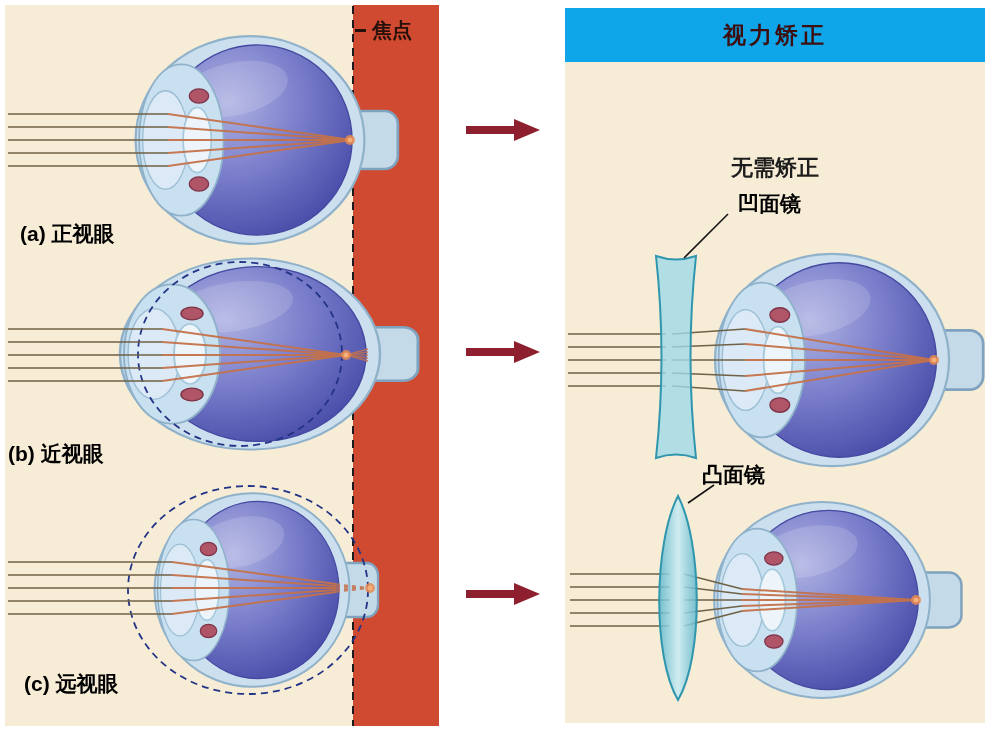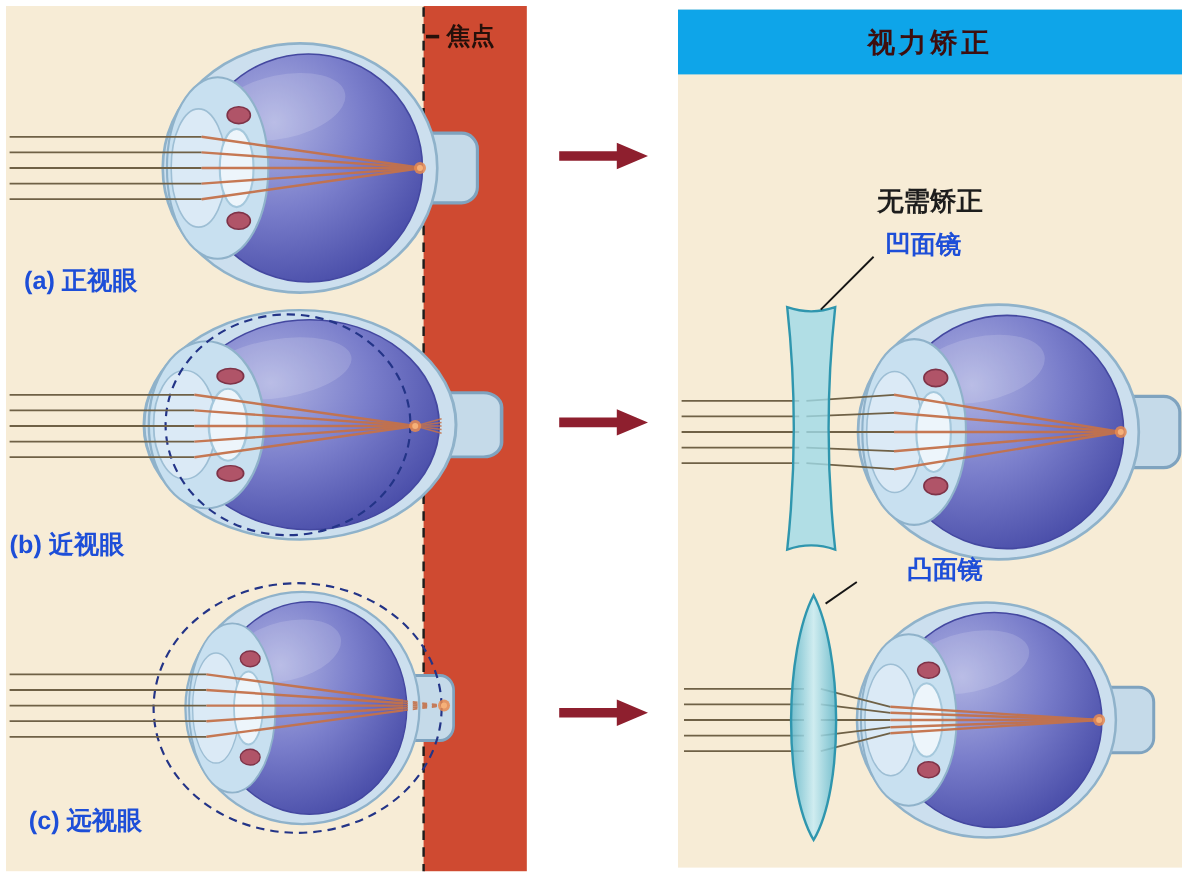--- a/index.html
+++ b/index.html
@@ -7,29 +7,29 @@
   body { font-family:"Liberation Sans","DejaVu Sans",sans-serif; }
   .canvas { position:relative; width:1000px; height:734px; background:#ffffff; overflow:hidden; }
   .panel { position:absolute; background:#f7ecd6; z-index:0; }
   #left-panel  { left:5px;   top:5px; width:434px; height:721px; }
   #right-panel { left:565px; top:8px; width:420px; height:715px; }
   #focal-strip { position:absolute; left:353px; top:5px; width:86px; height:721px; background:#cf4a31; z-index:1; }
   #header-bar  { position:absolute; left:565px; top:8px; width:420px; height:54px; background:#0ea5e9;
                  display:flex; align-items:center; justify-content:center; z-index:1;
                  color:#3d0e0e; font-size:23px; font-weight:bold; letter-spacing:3px; }
   svg.diagram  { position:absolute; left:0; top:0; z-index:2; }
-  .lbl { position:absolute; z-index:3; color:#1d4ed8; font-weight:bold; font-size:21px; white-space:nowrap; }
+  .lbl { position:absolute; z-index:3; color:#000000; font-weight:bold; font-size:21px; white-space:nowrap; }
   #focal-label   { left:372px; top:17px; color:#26100a; font-size:20px; }
   #focal-tick    { position:absolute; left:355px; top:29px; width:11px; height:3px; background:#26100a; z-index:3; }
   #label-a       { left:20px; top:220px; }
   #label-b       { left:8px; top:440px; }
   #label-c       { left:24px; top:670px; }
   #no-correction { left:565px; top:116px; width:420px; text-align:center; font-size:22px; color:#1d1d1d;margin-top:37px; }
   #concave-label { left:738px; top:190px; }
-  #convex-label  { left:756px; top:461px; }
+  #convex-label  { left:702px; top:461px; }
 </style>
 </head>
 <body>
 
 <div class="canvas">
 
   <div class="panel" id="left-panel"></div>
   <div class="panel" id="right-panel"></div>
   <div id="focal-strip"></div>
   <div id="header-bar">

